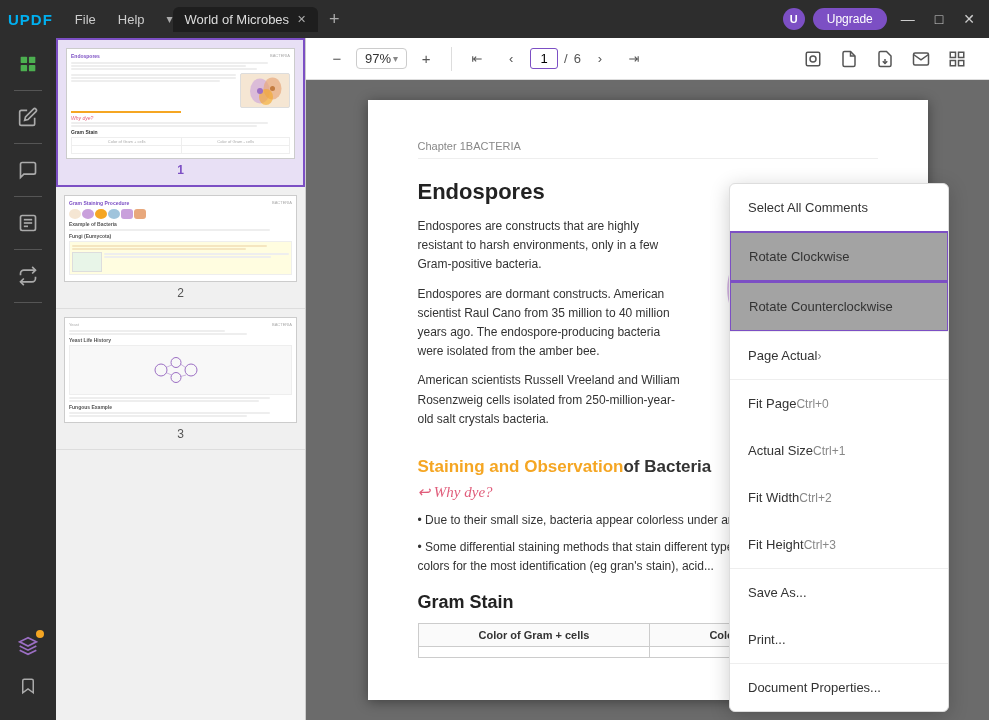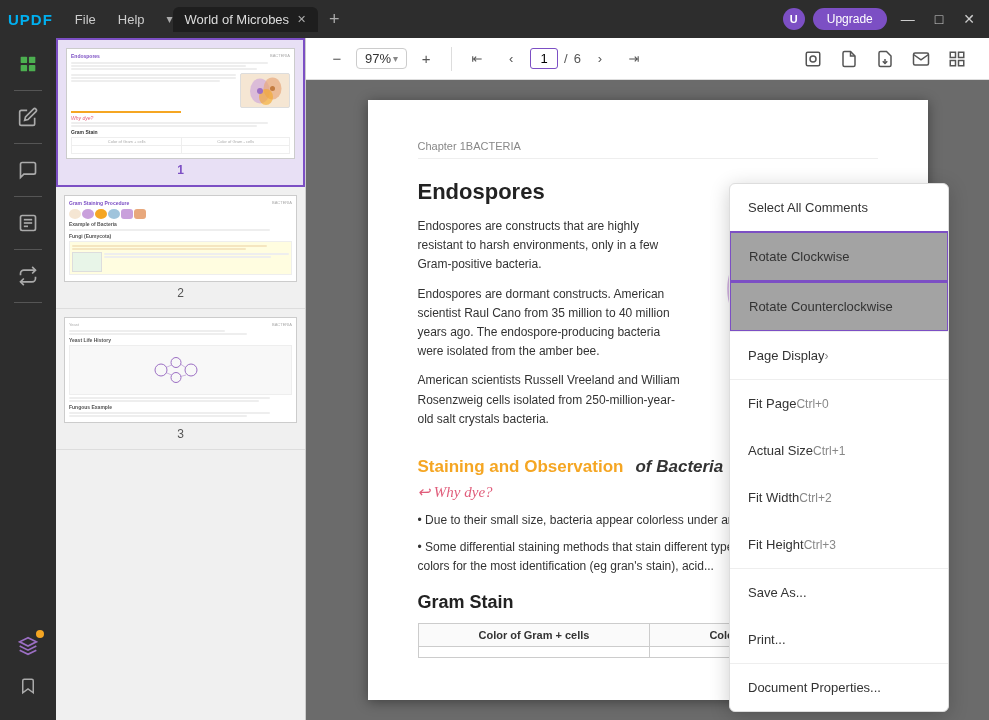--- a/index.html
+++ b/index.html
@@ -382,23 +382,23 @@
               <line x1="90" y1="50" x2="115" y2="35" stroke="#555" stroke-width="1" stroke-dasharray="3"></line>
               <text x="118" y="20" font-size="10" fill="#555">Free</text>
               <text x="113" y="32" font-size="10" fill="#555">endospore</text>
               <text x="145" y="105" font-size="9" fill="#555">Spore coat</text>
               <text x="55" y="175" font-size="10" fill="#555">Mother</text>
               <text x="60" y="187" font-size="10" fill="#555">cell</text>
             </svg>
           </div>
         </div>
 
-        <div style="margin-top:8px;margin-bottom:6px;display:flex;align-items:baseline;gap:12px;">
+        <div style="margin-top:8px;margin-bottom:6px;display:flex;align-items:baseline;gap:0;">
           <span style="font-size:17px;font-weight:bold;color:#f5a623;">Staining and Observation</span>
-          <span style="font-size:17px;font-weight:bold;color:#333;font-style:italic;"> of Bacteria</span>
+          <span style="font-size:17px;font-weight:bold;color:#333;"> of Bacteria</span>
         </div>
         <div class="why-dye">
           <span style="color:#e05c7a;font-family:Georgia,serif;">↩</span>
           <span>Why dye?</span>
         </div>
         <ul class="bullet-list">
           <li>Due to their small size, bacteria appear colorless under an optic be dyed to see.</li>
           <li>Some differential staining methods that stain different types of bacteria with different colors for the most identification (eg gran's stain), acid...</li>
         </ul>
         <div class="gram-stain-heading">Gram Stain</div>
@@ -425,21 +425,21 @@
       </div>
       <div class="ctx-sep"></div>
       <div class="ctx-item highlighted">
         <span>Rotate Clockwise</span>
       </div>
       <div class="ctx-item highlighted">
         <span>Rotate Counterclockwise</span>
       </div>
       <div class="ctx-sep"></div>
       <div class="ctx-item">
-        <span>Page Display</span>
+        <span>Page Actual</span>
         <span class="ctx-arrow">›</span>
       </div>
       <div class="ctx-sep"></div>
       <div class="ctx-item">
         <span>Fit Page</span>
         <span class="ctx-shortcut">Ctrl+0</span>
       </div>
       <div class="ctx-item">
         <span>Actual Size</span>
         <span class="ctx-shortcut">Ctrl+1</span>

